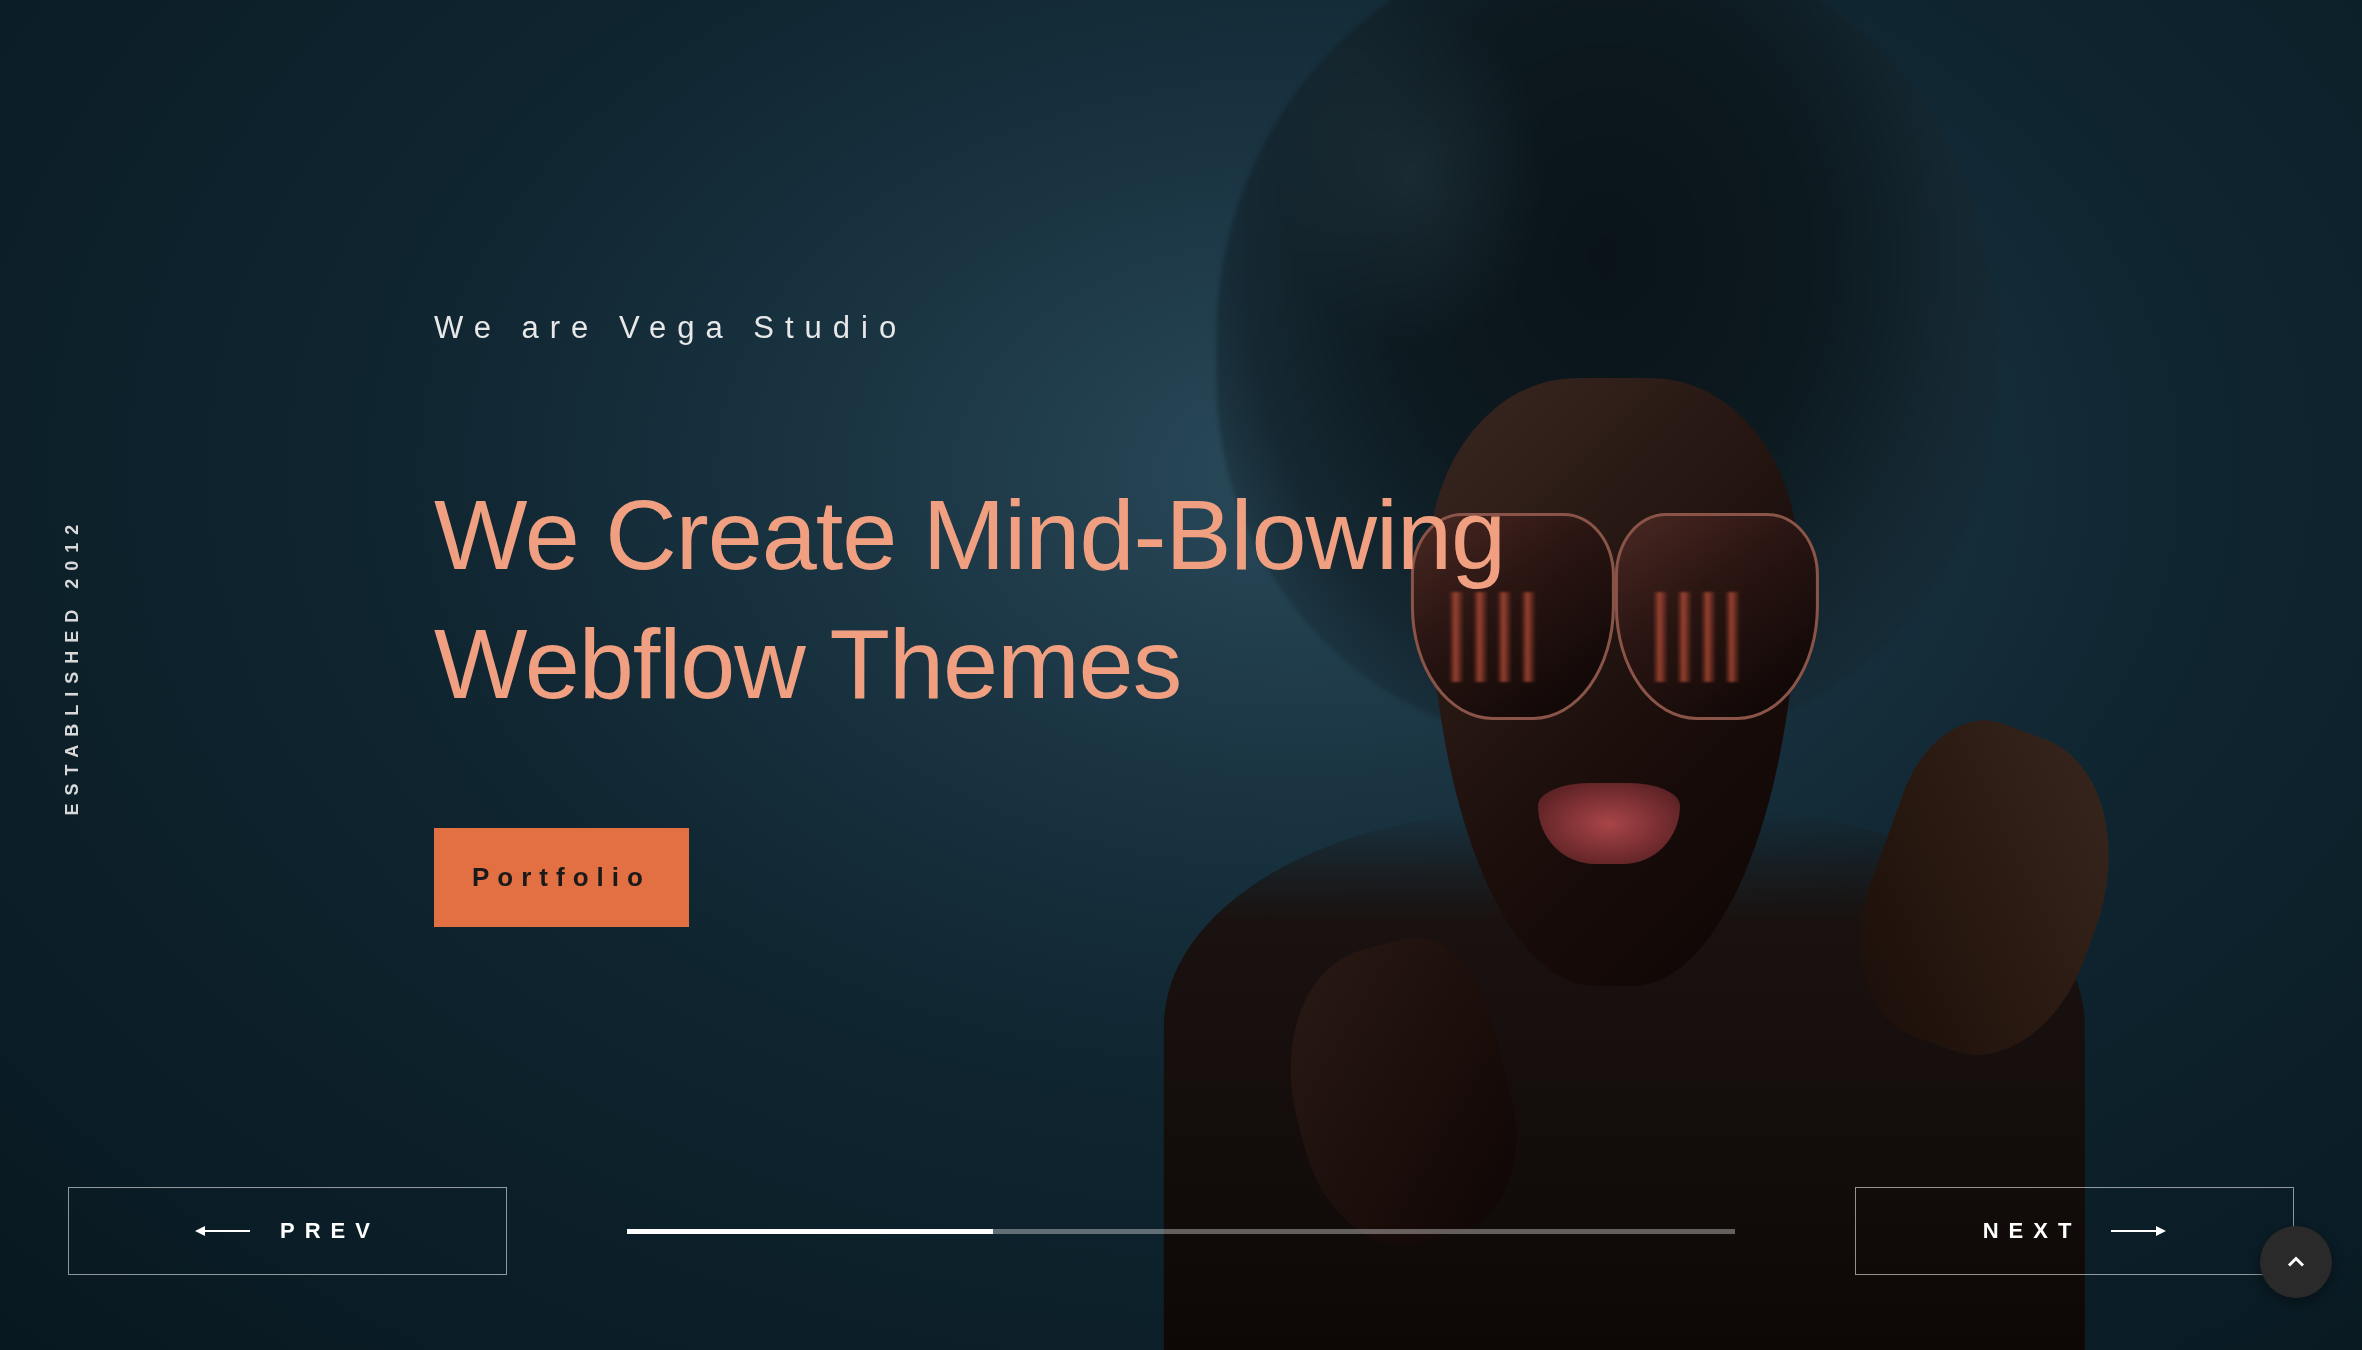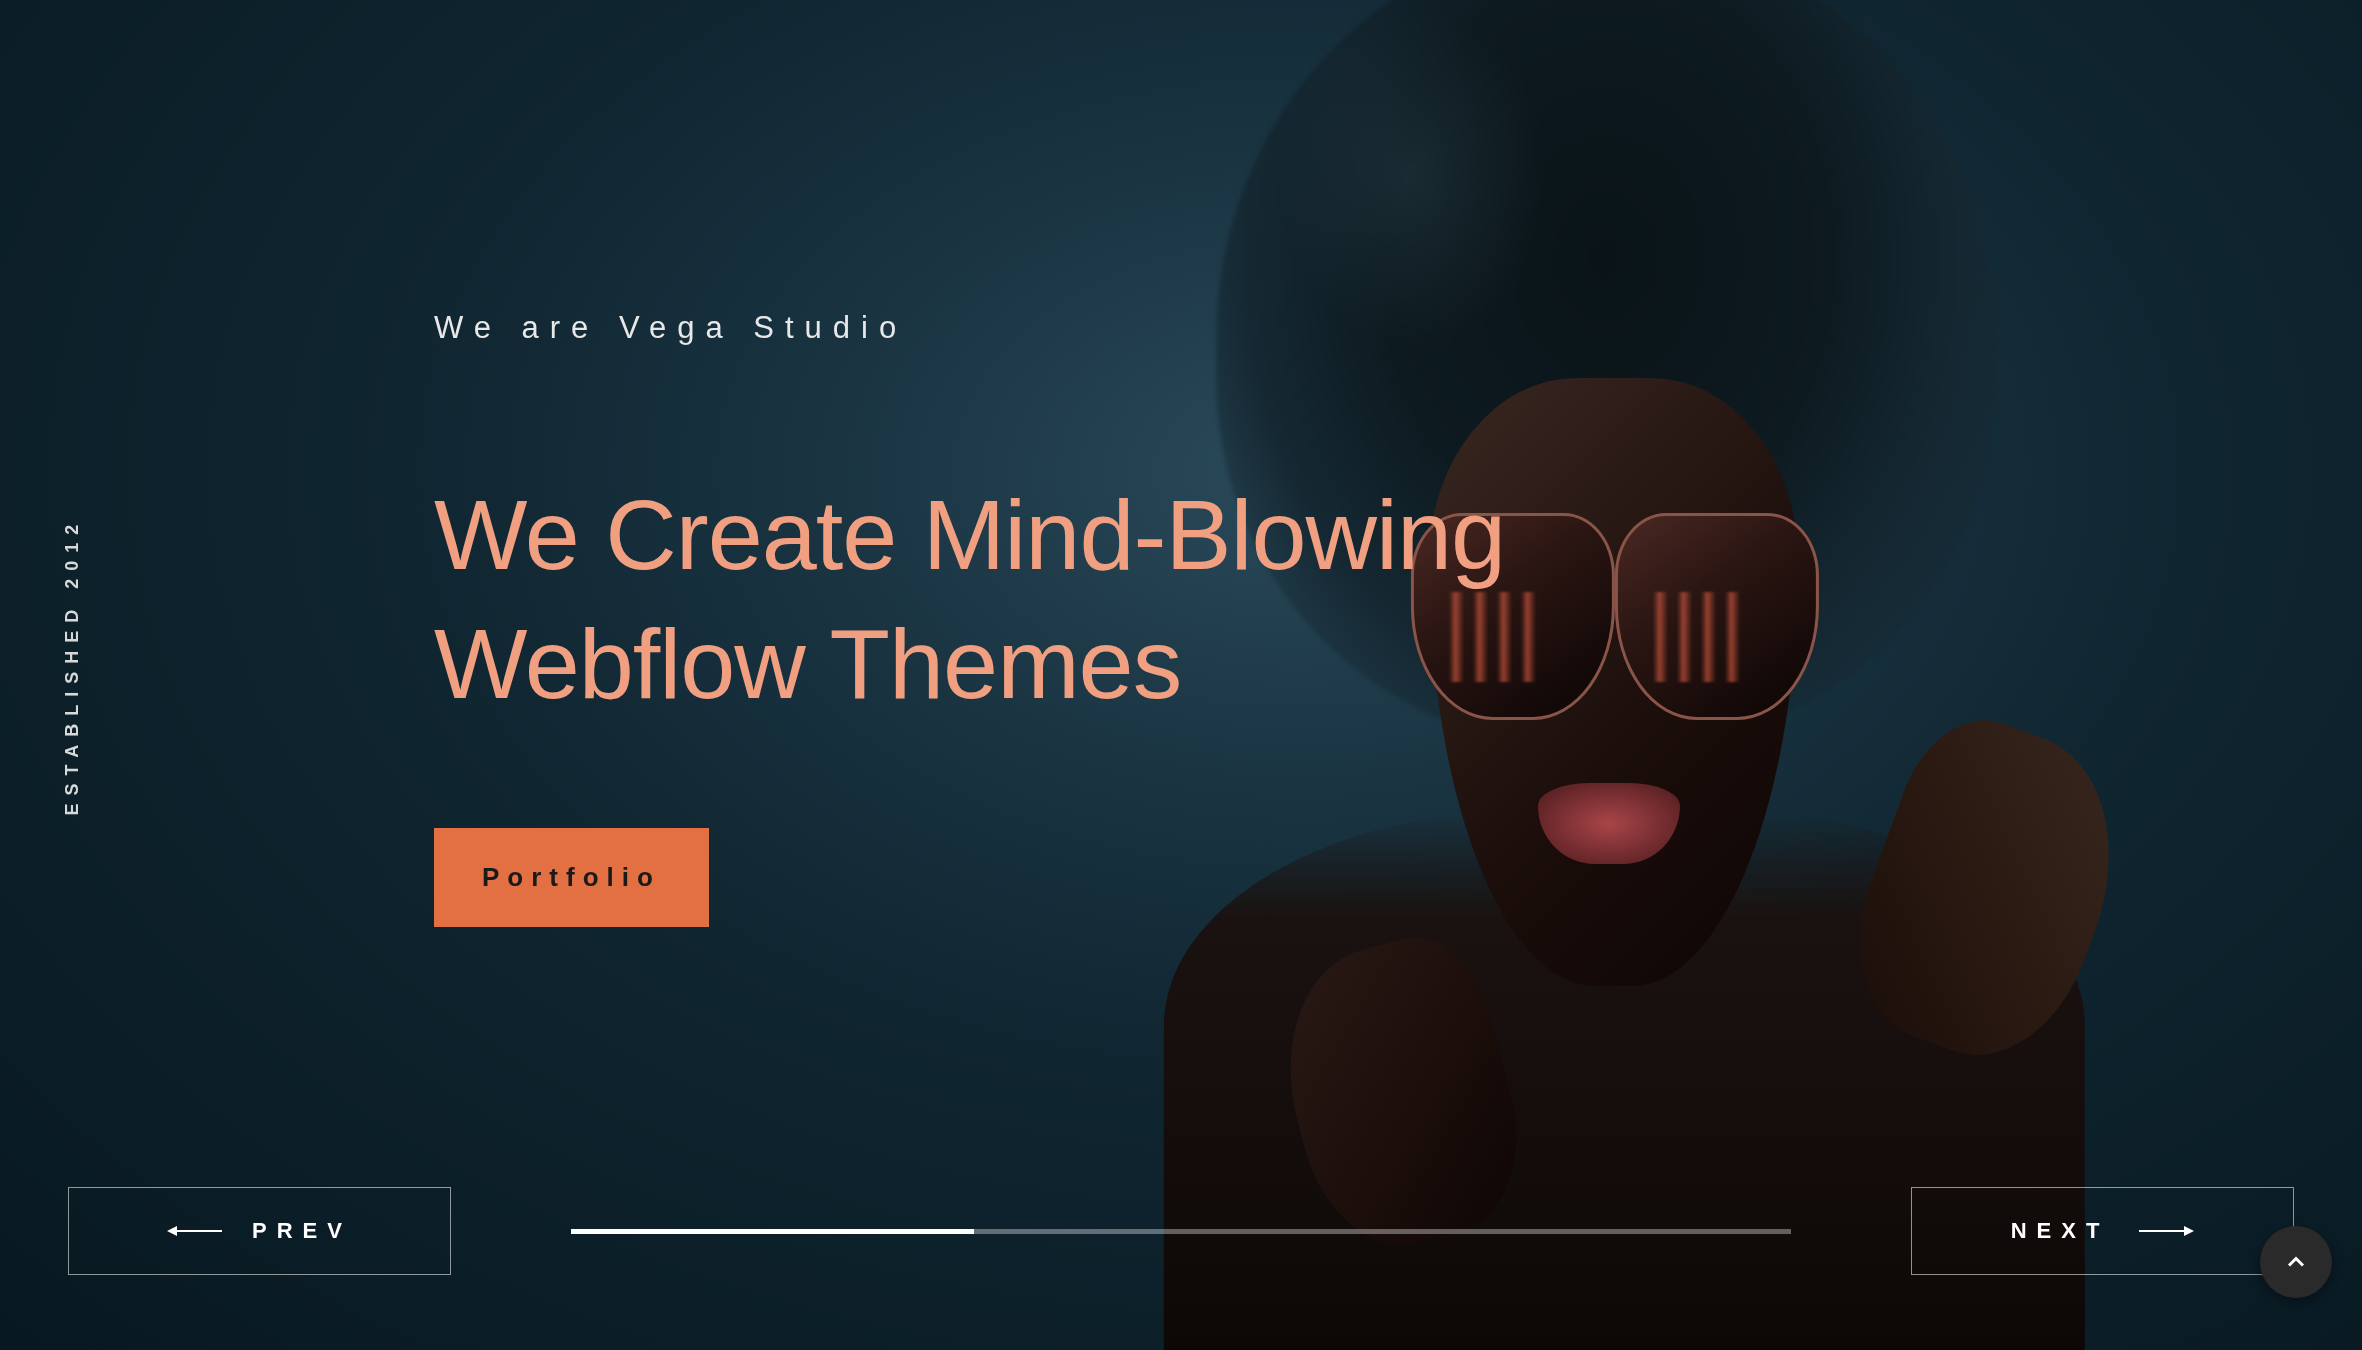--- a/index.html
+++ b/index.html
@@ -180,21 +180,21 @@
       margin-bottom: 100px;
     }
     
     .cta-button {
       display: inline-block;
       background: #e27043;
       color: #1a1a1a;
       font-size: 26px;
       font-weight: 600;
       letter-spacing: 8px;
-      padding: 34px 48px;
+      padding: 34px 38px;
       border: none;
       cursor: pointer;
       font-family: inherit;
     }
     
     
     .sidebar {
       position: absolute;
       left: 62px;
       top: 50%;
@@ -220,21 +220,21 @@
     }
     
     .nav-button {
       border: 1px solid rgba(255,255,255,0.55);
       background: transparent;
       color: #ffffff;
       font-size: 22px;
       font-weight: 600;
       letter-spacing: 10px;
       padding: 30px 0;
-      width: 383px;
+      width: 439px;
       cursor: pointer;
       font-family: inherit;
       display: flex;
       align-items: center;
       justify-content: center;
       gap: 30px;
     }
     
     .arrow {
       display: inline-flex;

